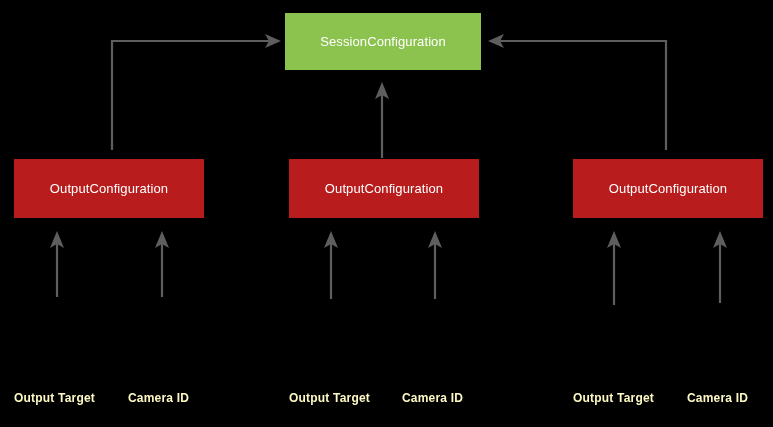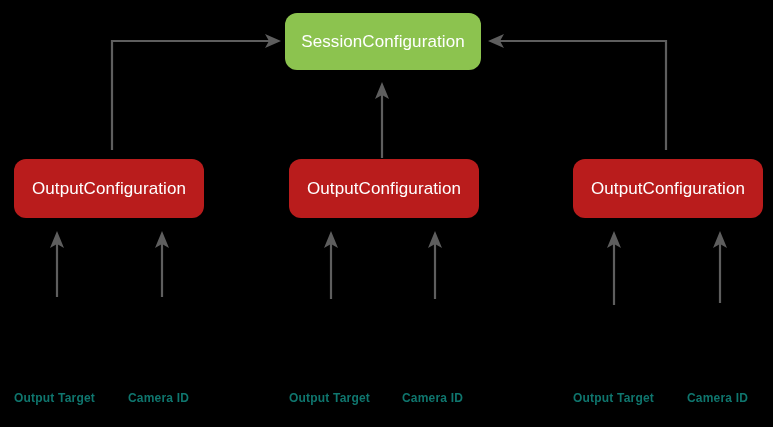--- a/index.html
+++ b/index.html
@@ -13,23 +13,23 @@
     height: 427px;
     background: #000000;
     overflow: hidden;
     font-family: "Liberation Sans", sans-serif;
   }
   .node {
     position: absolute;
     display: flex;
     align-items: center;
     justify-content: center;
-    border-radius: 12px;
+    border-radius: 0;
     color: #ffffff;
-    font-size: 17px;
+    font-size: 13px;
     font-weight: 400;
     letter-spacing: 0.1px;
     white-space: nowrap;
     box-sizing: border-box;
   }
   .node-session {
     background: #8cc34f;
     left: 285px;
     top: 13px;
     width: 196px;
@@ -40,21 +40,21 @@
     top: 159px;
     width: 190px;
     height: 59px;
   }
   #box-out-left   { left: 14px; }
   #box-out-mid    { left: 289px; }
   #box-out-right  { left: 573px; }
 
   .leaf-label {
     position: absolute;
-    color: #0f766e;
+    color: #fef9c3;
     font-size: 12px;
     font-weight: bold;
     letter-spacing: 0.2px;
     white-space: nowrap;
     top: 391px;
   }
   svg.wires {
     position: absolute;
     left: 0;
     top: 0;

